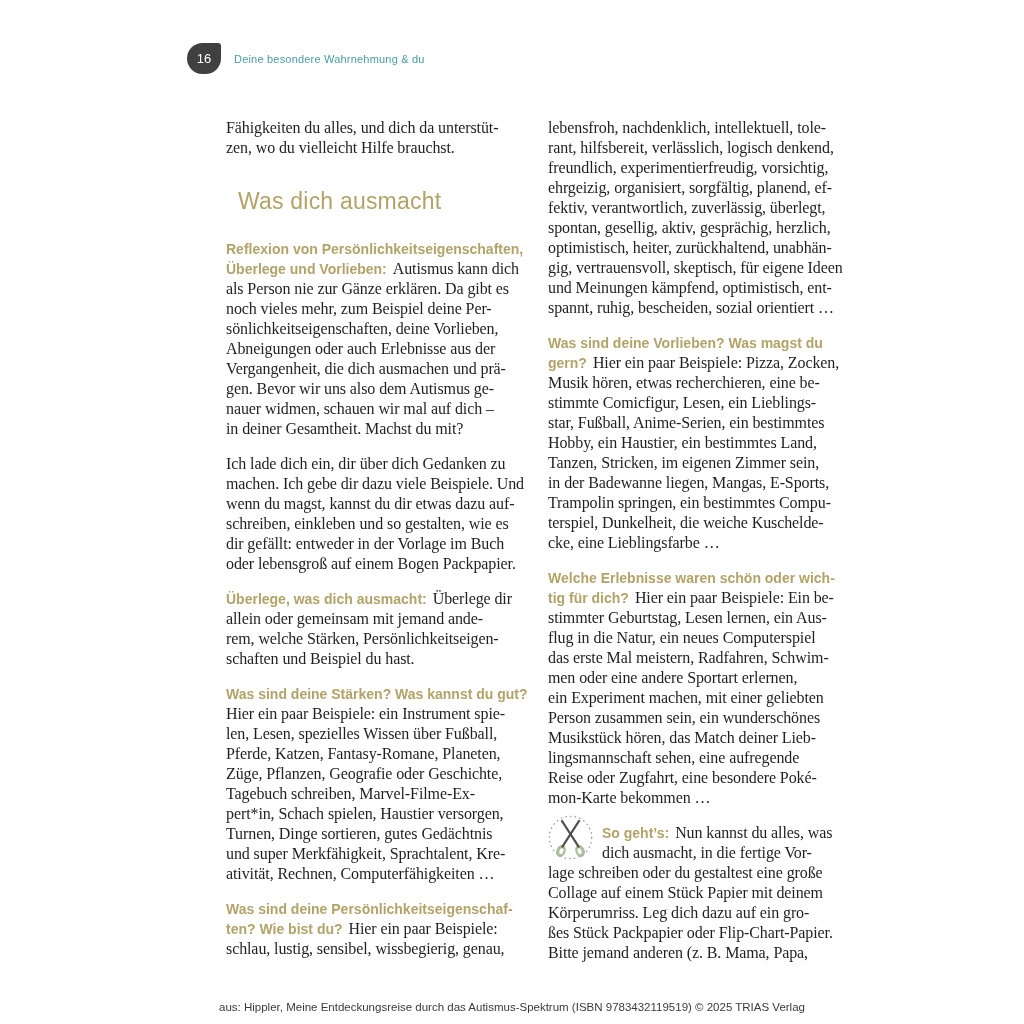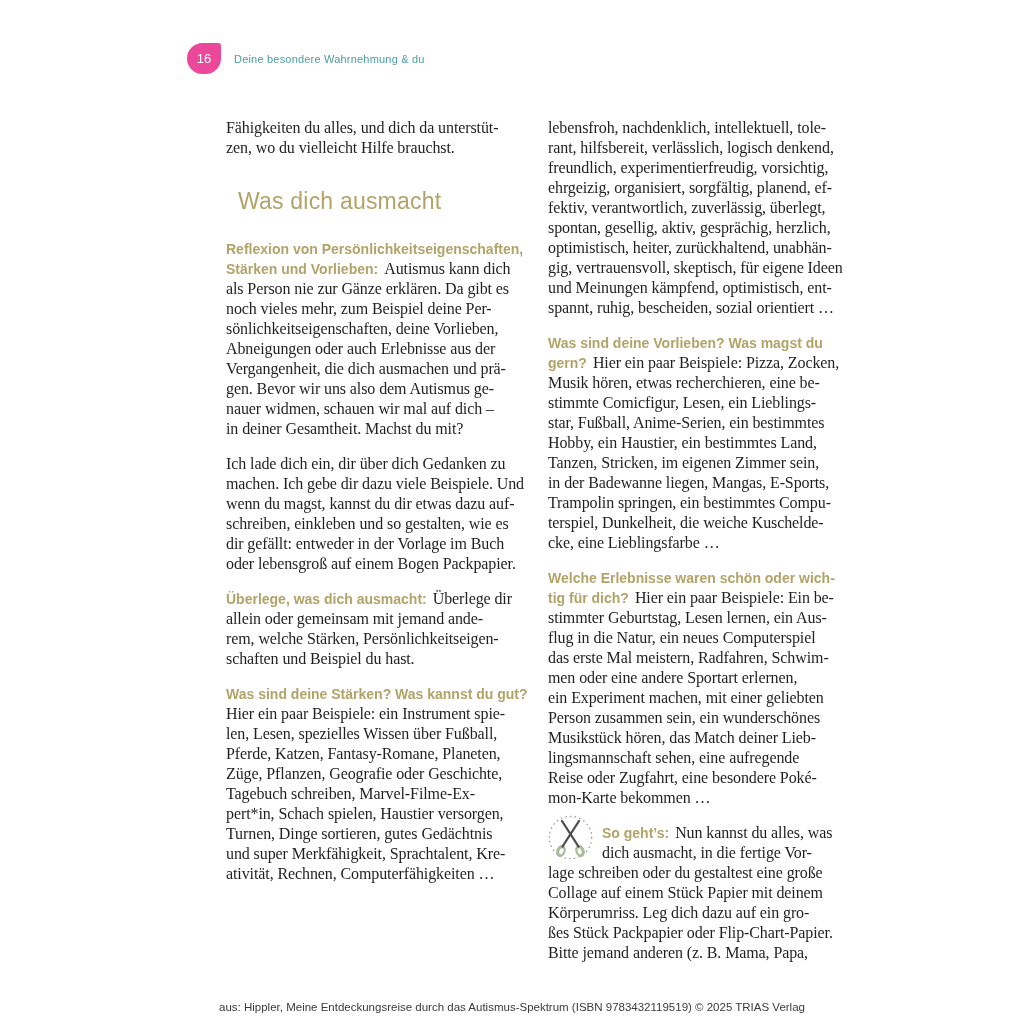--- a/index.html
+++ b/index.html
@@ -17,21 +17,21 @@
     position: absolute;
     left: 187px;
     top: 43px;
     display: flex;
     align-items: center;
     gap: 13px;
   }
   .page-badge {
     width: 34px;
     height: 31px;
-    background: #ec4899;
+    background: #404040;
     border-radius: 16px 3px 16px 16px;
     display: flex;
     align-items: center;
     justify-content: center;
   }
   .page-badge span {
     font-family: "Liberation Sans", sans-serif;
     font-size: 13px;
     color: #ffffff;
   }
@@ -106,21 +106,21 @@
     <div class="running-title">Deine besondere Wahrnehmung &amp; du</div>
   </header>
 
   <main class="columns">
 
     <section class="col">
       <p class="body"><span>Fähigkeiten du alles, und dich da unterstüt-
 zen, wo du vielleicht Hilfe brauchst.</span></p>
       <h2 class="section-heading">Was dich ausmacht</h2>
       <p class="body"><span class="lead">Reflexion von Persönlichkeitseigenschaften,
-Stärken und Vorlieben:</span><span>Autismus kann dich
+Überlege und Vorlieben:</span><span>Autismus kann dich
 als Person nie zur Gänze erklären. Da gibt es
 noch vieles mehr, zum Beispiel deine Per-
 sönlichkeitseigenschaften, deine Vorlieben,
 Abneigungen oder auch Erlebnisse aus der
 Vergangenheit, die dich ausmachen und prä-
 gen. Bevor wir uns also dem Autismus ge-
 nauer widmen, schauen wir mal auf dich –
 in deiner Gesamtheit. Machst du mit?</span></p>
       <p class="body"><span>Ich lade dich ein, dir über dich Gedanken zu
 machen. Ich gebe dir dazu viele Beispiele. Und
@@ -135,20 +135,23 @@
       <p class="body"><span class="lead">Was sind deine Stärken? Was kannst du gut?</span><span>
 Hier ein paar Beispiele: ein Instrument spie-
 len, Lesen, spezielles Wissen über Fußball,
 Pferde, Katzen, Fantasy-Romane, Planeten,
 Züge, Pflanzen, Geografie oder Geschichte,
 Tagebuch schreiben, Marvel-Filme-Ex-
 pert*in, Schach spielen, Haustier versorgen,
 Turnen, Dinge sortieren, gutes Gedächtnis
 und super Merkfähigkeit, Sprachtalent, Kre-
 ativität, Rechnen, Computerfähigkeiten …</span></p>
+      <p class="body"><span class="lead">Was sind deine Persönlichkeitseigenschaf-
+ten? Wie bist du?</span><span>Hier ein paar Beispiele:
+schlau, lustig, sensibel, wissbegierig, genau,</span></p>
     </section>
 
     <section class="col">
       <p class="body"><span>lebensfroh, nachdenklich, intellektuell, tole-
 rant, hilfsbereit, verlässlich, logisch denkend,
 freundlich, experimentierfreudig, vorsichtig,
 ehrgeizig, organisiert, sorgfältig, planend, ef-
 fektiv, verantwortlich, zuverlässig, überlegt,
 spontan, gesellig, aktiv, gesprächig, herzlich,
 optimistisch, heiter, zurückhaltend, unabhän-

